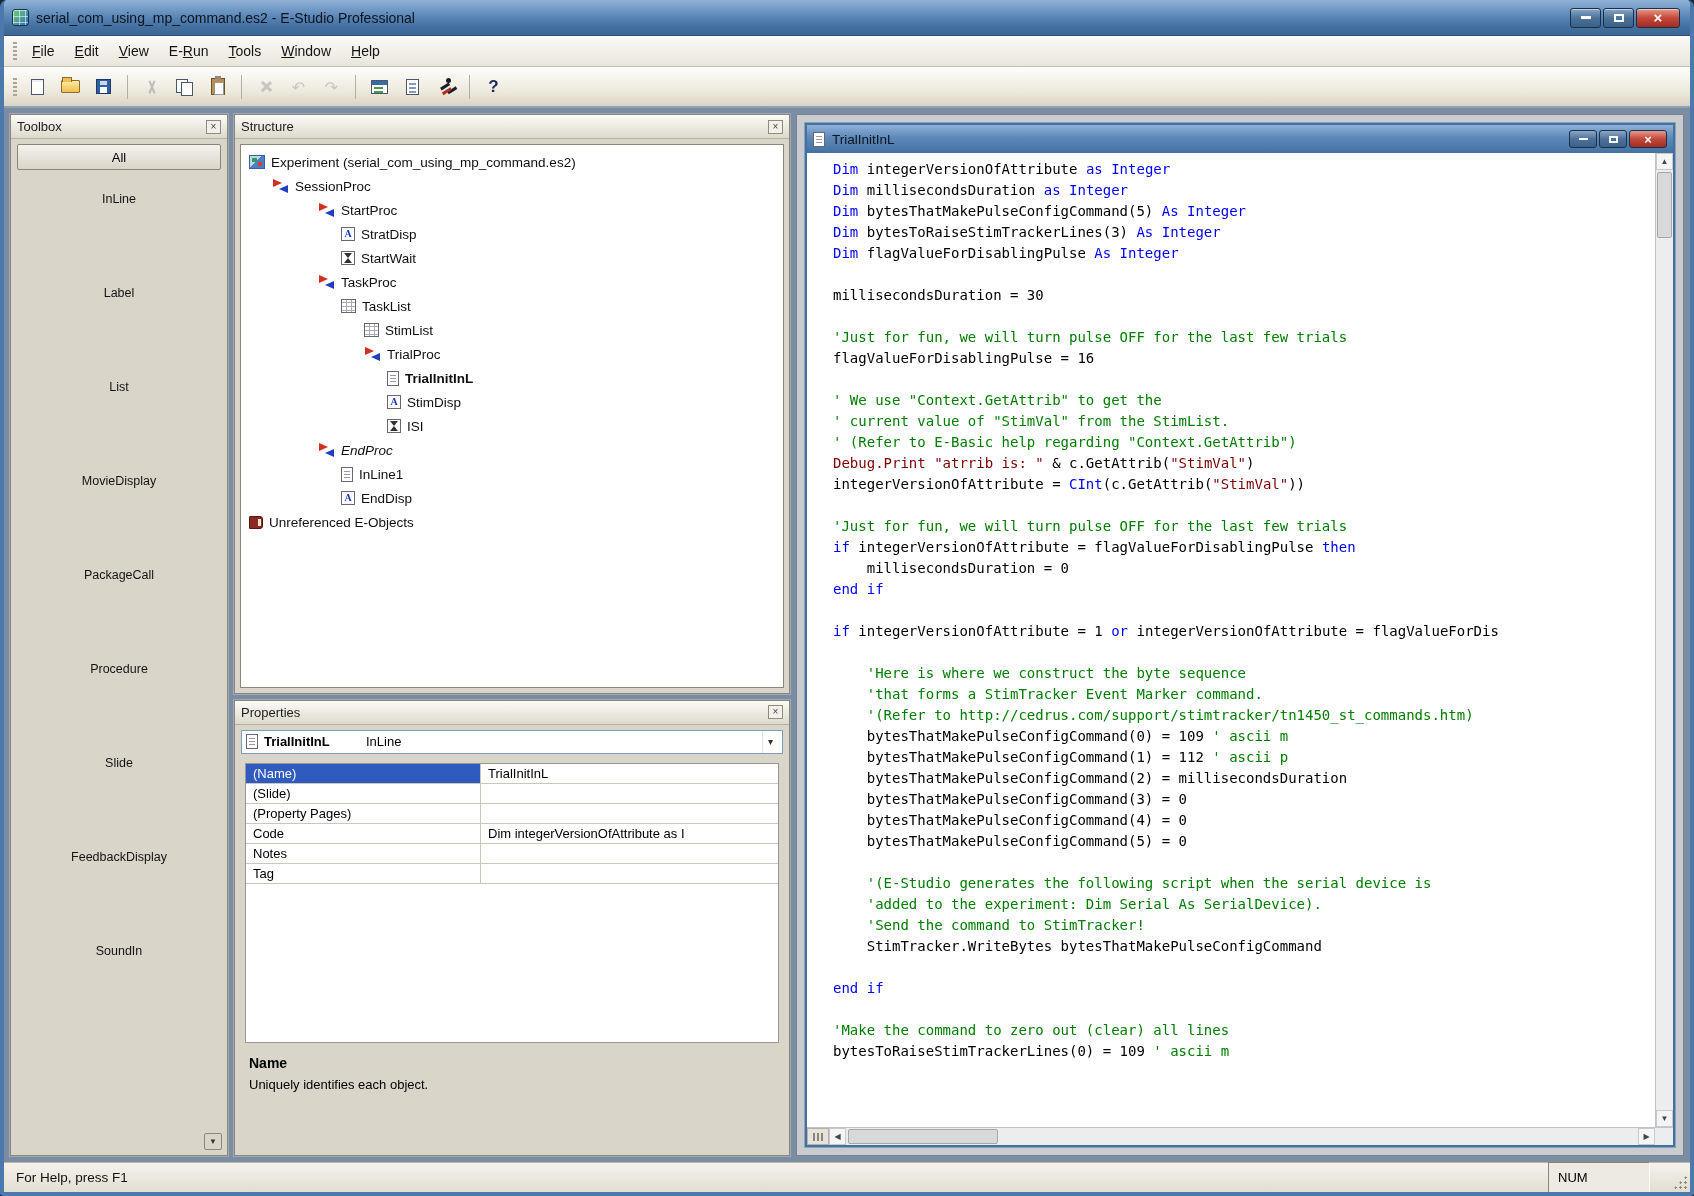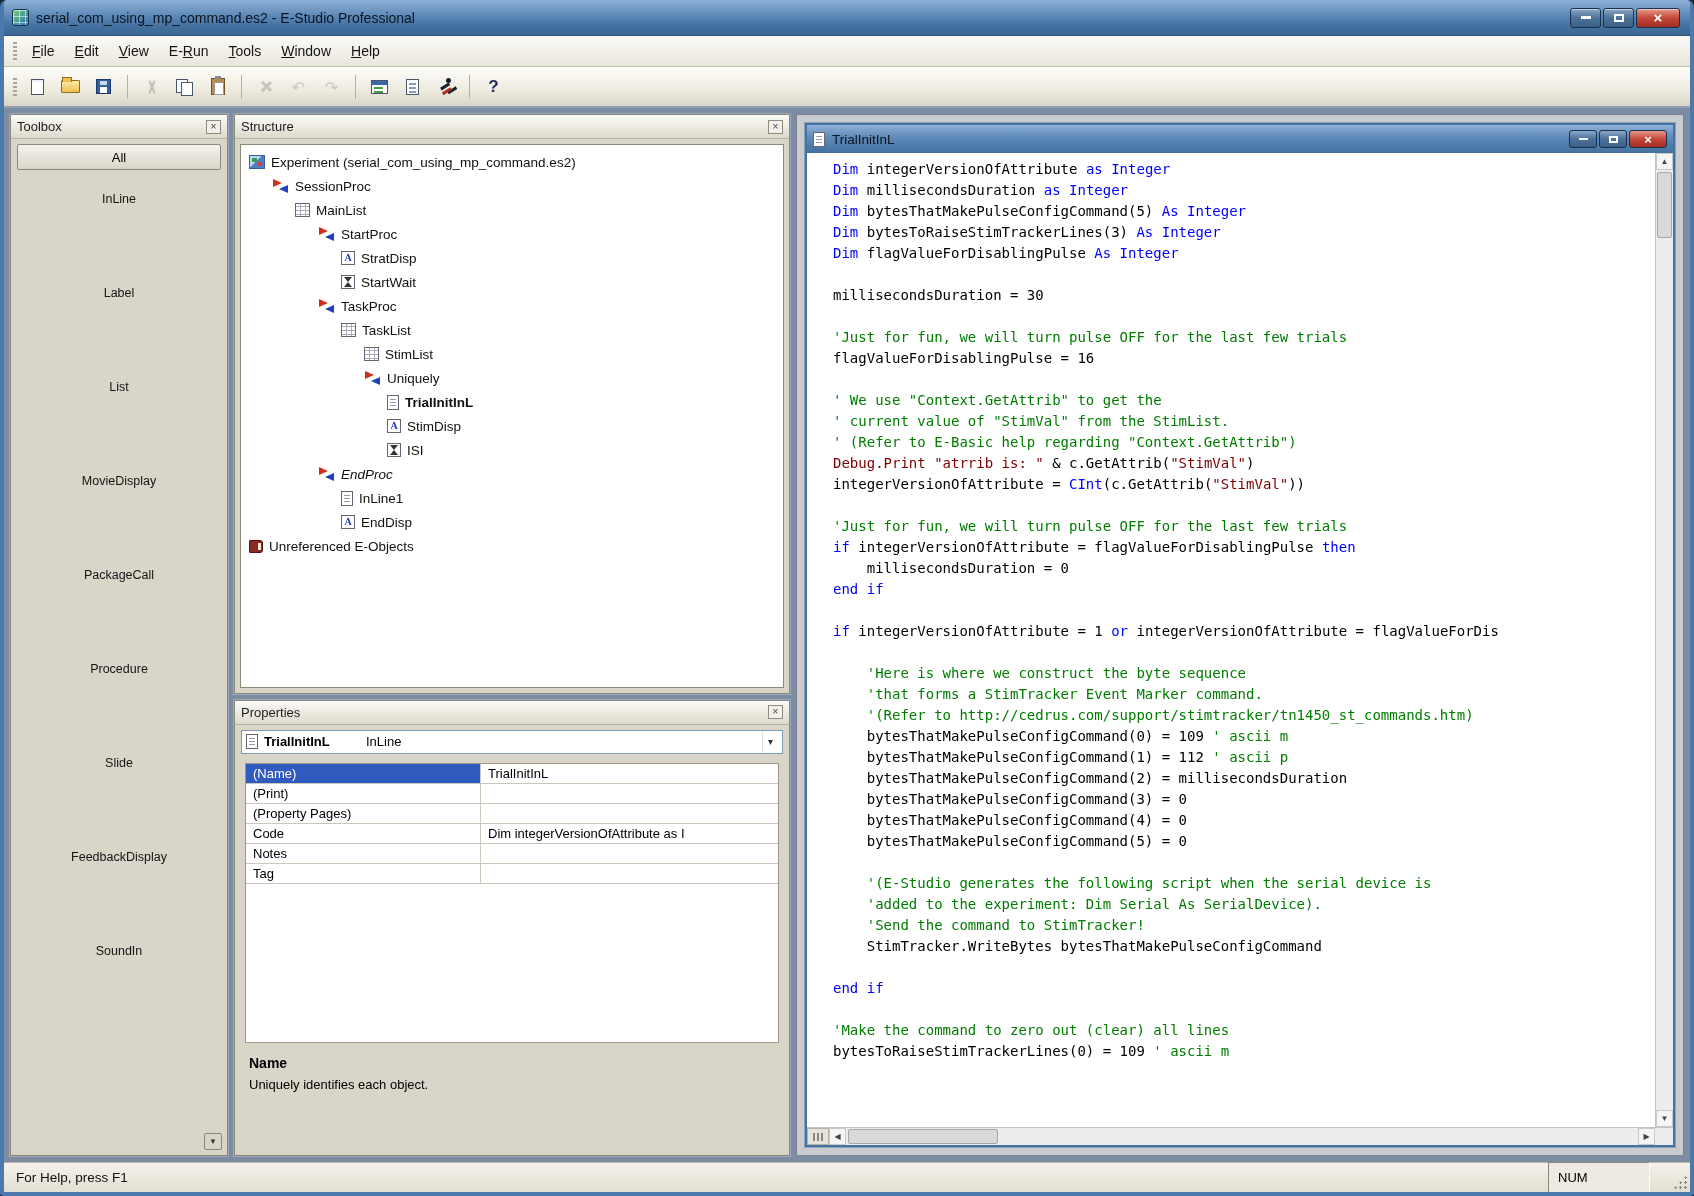--- a/index.html
+++ b/index.html
@@ -329,24 +329,20 @@
         </div>
         <div class="tree-area">
             <div class="tree-row" style="padding-left: 8px;">
               <span class="t-ico ti-experiment"></span>
               <span class="t-label">Experiment (serial_com_using_mp_command.es2)</span>
             </div>
             <div class="tree-row" style="padding-left: 31px;">
               <span class="t-ico ti-procedure"></span>
               <span class="t-label">SessionProc</span>
             </div>
-            <div class="tree-row" style="padding-left: 54px;">
-              <span class="t-ico ti-list"></span>
-              <span class="t-label">MainList</span>
-            </div>
             <div class="tree-row" style="padding-left: 77px;">
               <span class="t-ico ti-procedure"></span>
               <span class="t-label">StartProc</span>
             </div>
             <div class="tree-row" style="padding-left: 100px; text-align: right;">
               <span class="t-ico ti-text-display"></span>
               <span class="t-label">StratDisp</span>
             </div>
             <div class="tree-row" style="padding-left: 100px;">
               <span class="t-ico ti-wait"></span>
@@ -359,21 +355,21 @@
             <div class="tree-row" style="padding-left: 100px;">
               <span class="t-ico ti-list"></span>
               <span class="t-label">TaskList</span>
             </div>
             <div class="tree-row" style="padding-left: 123px;">
               <span class="t-ico ti-list"></span>
               <span class="t-label">StimList</span>
             </div>
             <div class="tree-row" style="padding-left: 123px;">
               <span class="t-ico ti-procedure"></span>
-              <span class="t-label">Uniquely</span>
+              <span class="t-label">TrialProc</span>
             </div>
             <div class="tree-row" style="padding-left: 146px;">
               <span class="t-ico ti-inline"></span>
               <span class="t-label bold">TrialInitInL</span>
             </div>
             <div class="tree-row" style="padding-left: 146px;">
               <span class="t-ico ti-text-display"></span>
               <span class="t-label">StimDisp</span>
             </div>
             <div class="tree-row" style="padding-left: 146px;">
@@ -409,21 +405,21 @@
           <span class="combo-name">TrialInitInL</span>
           <span class="combo-type">InLine</span>
           <span class="combo-arrow">▾</span>
         </div>
         <div class="prop-table">
             <div class="prop-row selected">
               <div class="prop-key">(Name)</div>
               <div class="prop-val">TrialInitInL</div>
             </div>
             <div class="prop-row">
-              <div class="prop-key">(Print)</div>
+              <div class="prop-key">(Slide)</div>
               <div class="prop-val"></div>
             </div>
             <div class="prop-row">
               <div class="prop-key">(Property Pages)</div>
               <div class="prop-val"></div>
             </div>
             <div class="prop-row">
               <div class="prop-key">Code</div>
               <div class="prop-val">Dim integerVersionOfAttribute as I</div>
             </div>

